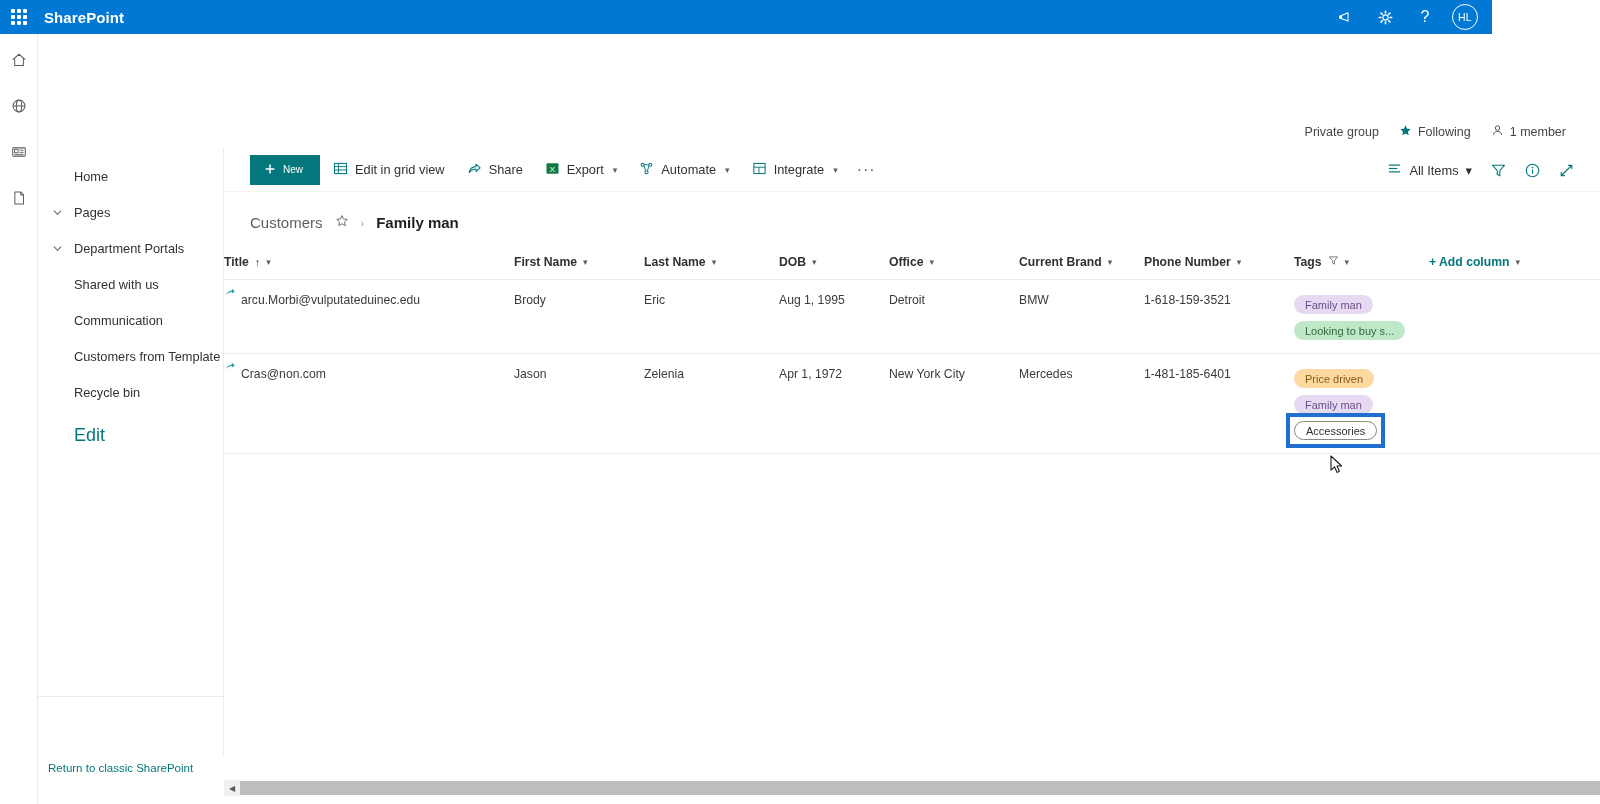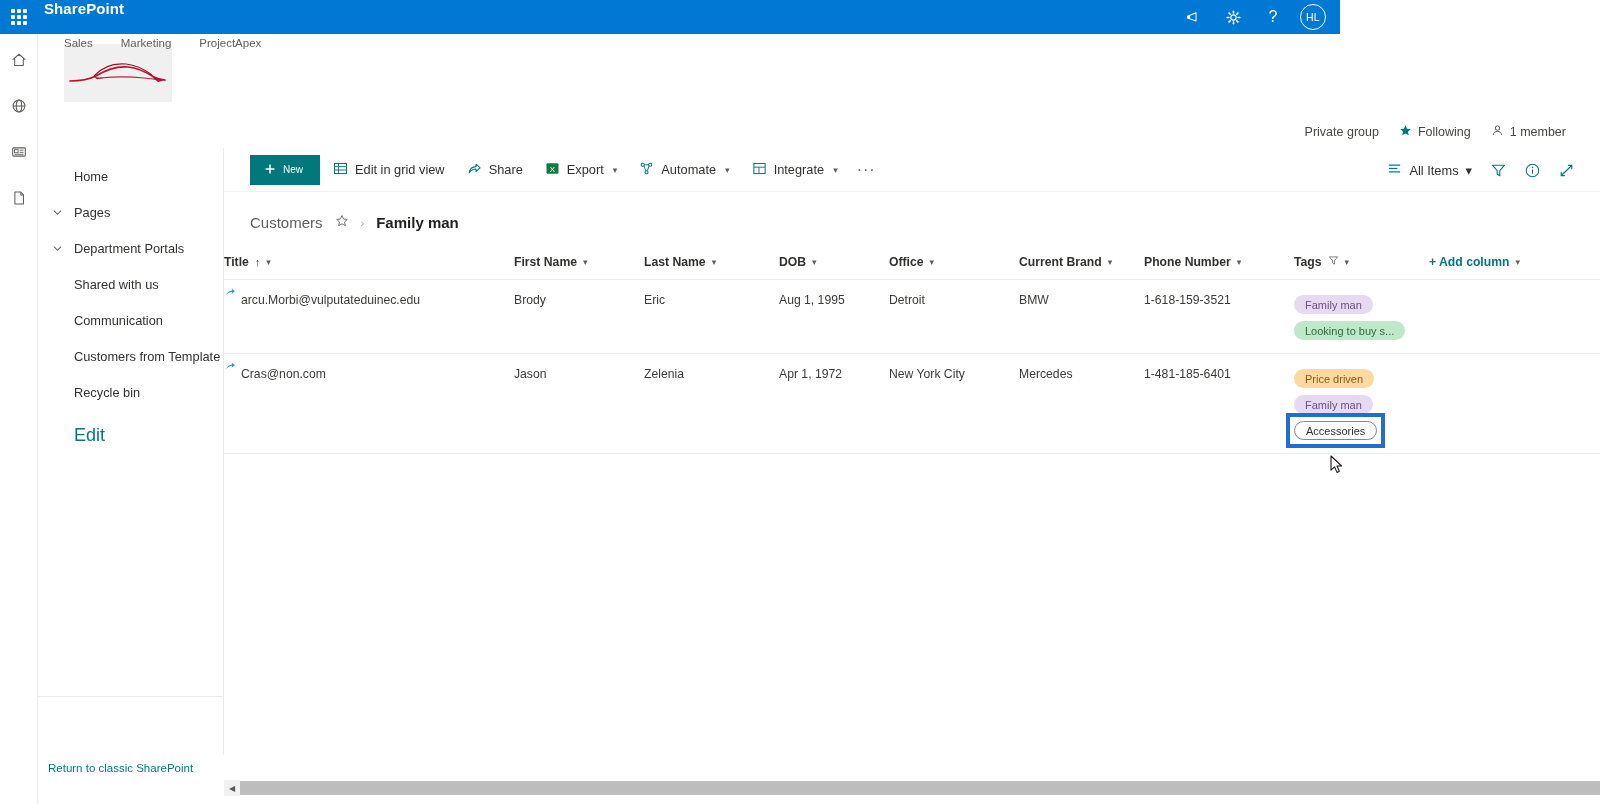--- a/index.html
+++ b/index.html
@@ -8,22 +8,22 @@
     width: 1600px; height: 804px;
     font-family: "Liberation Sans", sans-serif;
     background: #ffffff;
     overflow: hidden;
     color: #323130;
   }
   .app { position: relative; width: 1600px; height: 804px; }
 
   
   .suitebar {
-    position: absolute; top: 0; left: 0; width: 1340px; height: 34px;
-    background: #0078d4; display: flex; 
+    position: absolute; top: 0; left: 0; width: 1492px; height: 34px;
+    background: #0078d4; display: flex; align-items: center;
     z-index: 40;
   }
   .waffle { width: 38px; height: 34px; display: flex; align-items: center; justify-content: center; cursor: pointer; }
   .waffle-grid { display: grid; grid-template-columns: repeat(3, 4px); grid-template-rows: repeat(3, 4px); gap: 2px; }
   .waffle-grid i { width: 4px; height: 4px; background: #ffffff; border-radius: 1px; display: block; }
   .suite-brand {
     color: #ffffff; font-size: 15px; font-weight: bold; letter-spacing: .1px;
     padding-left: 6px; cursor: pointer; white-space: nowrap;
   }
   .suite-search {
@@ -241,37 +241,20 @@
         </svg>
     </div>
     <div class="rail-icon">
       <svg width="18" height="18" viewBox="0 0 20 20">
           <path d="M5.4 3.4 H12 L15 6.6 V16.6 H5.4 Z" fill="none" stroke="#605e5c" stroke-width="1.15" stroke-linejoin="round"></path>
           <path d="M12 3.4 V6.6 H15" fill="none" stroke="#605e5c" stroke-width="1.15" stroke-linejoin="round"></path>
         </svg>
     </div>
   </div>
 
-  <div class="site-header">
-    <div class="topnav">
-      <a>Sales</a>
-      <a>Marketing</a>
-      <a>ProjectApex</a>
-    </div>
-    <div class="site-logo">
-      <svg width="108" height="58" viewBox="0 0 108 58">
-        <rect width="108" height="58" fill="#f0f0f0"></rect>
-        <path d="M6 37 C18 37 24 36 32 32 C40 27 52 22 64 23 C74 24 82 28 90 33 C94 35 98 36 101 36" fill="none" stroke="#b5132a" stroke-width="1.7" stroke-linecap="round"></path>
-        <path d="M30 32 C38 23 50 19 62 20 C72 21 80 25 88 31" fill="none" stroke="#9d1024" stroke-width="1.2" fill-opacity="0"></path>
-        <path d="M36 34 C46 33 62 32 80 34 C86 34.6 92 35.4 98 36.4" fill="none" stroke="#c02235" stroke-width="1.1"></path>
-        <path d="M88 33 L101 36 L94 38 Z" fill="#b5132a"></path>
-        <path d="M30 33 L40 34 L33 35.2 Z" fill="#b5132a"></path>
-      </svg>
-    </div>
-  </div>
 
   <div class="group-meta">
     <div class="gm-item gm-static">Private group</div>
     <div class="gm-item">
       <span>
         <svg width="13" height="13" viewBox="0 0 16 16">
             <path d="M8 1.6 L9.9 5.8 L14.4 6.3 L11 9.4 L12 13.9 L8 11.6 L4 13.9 L5 9.4 L1.6 6.3 L6.1 5.8 Z" fill="#03787c"></path>
           </svg>
       </span>
       <span>Following</span>

